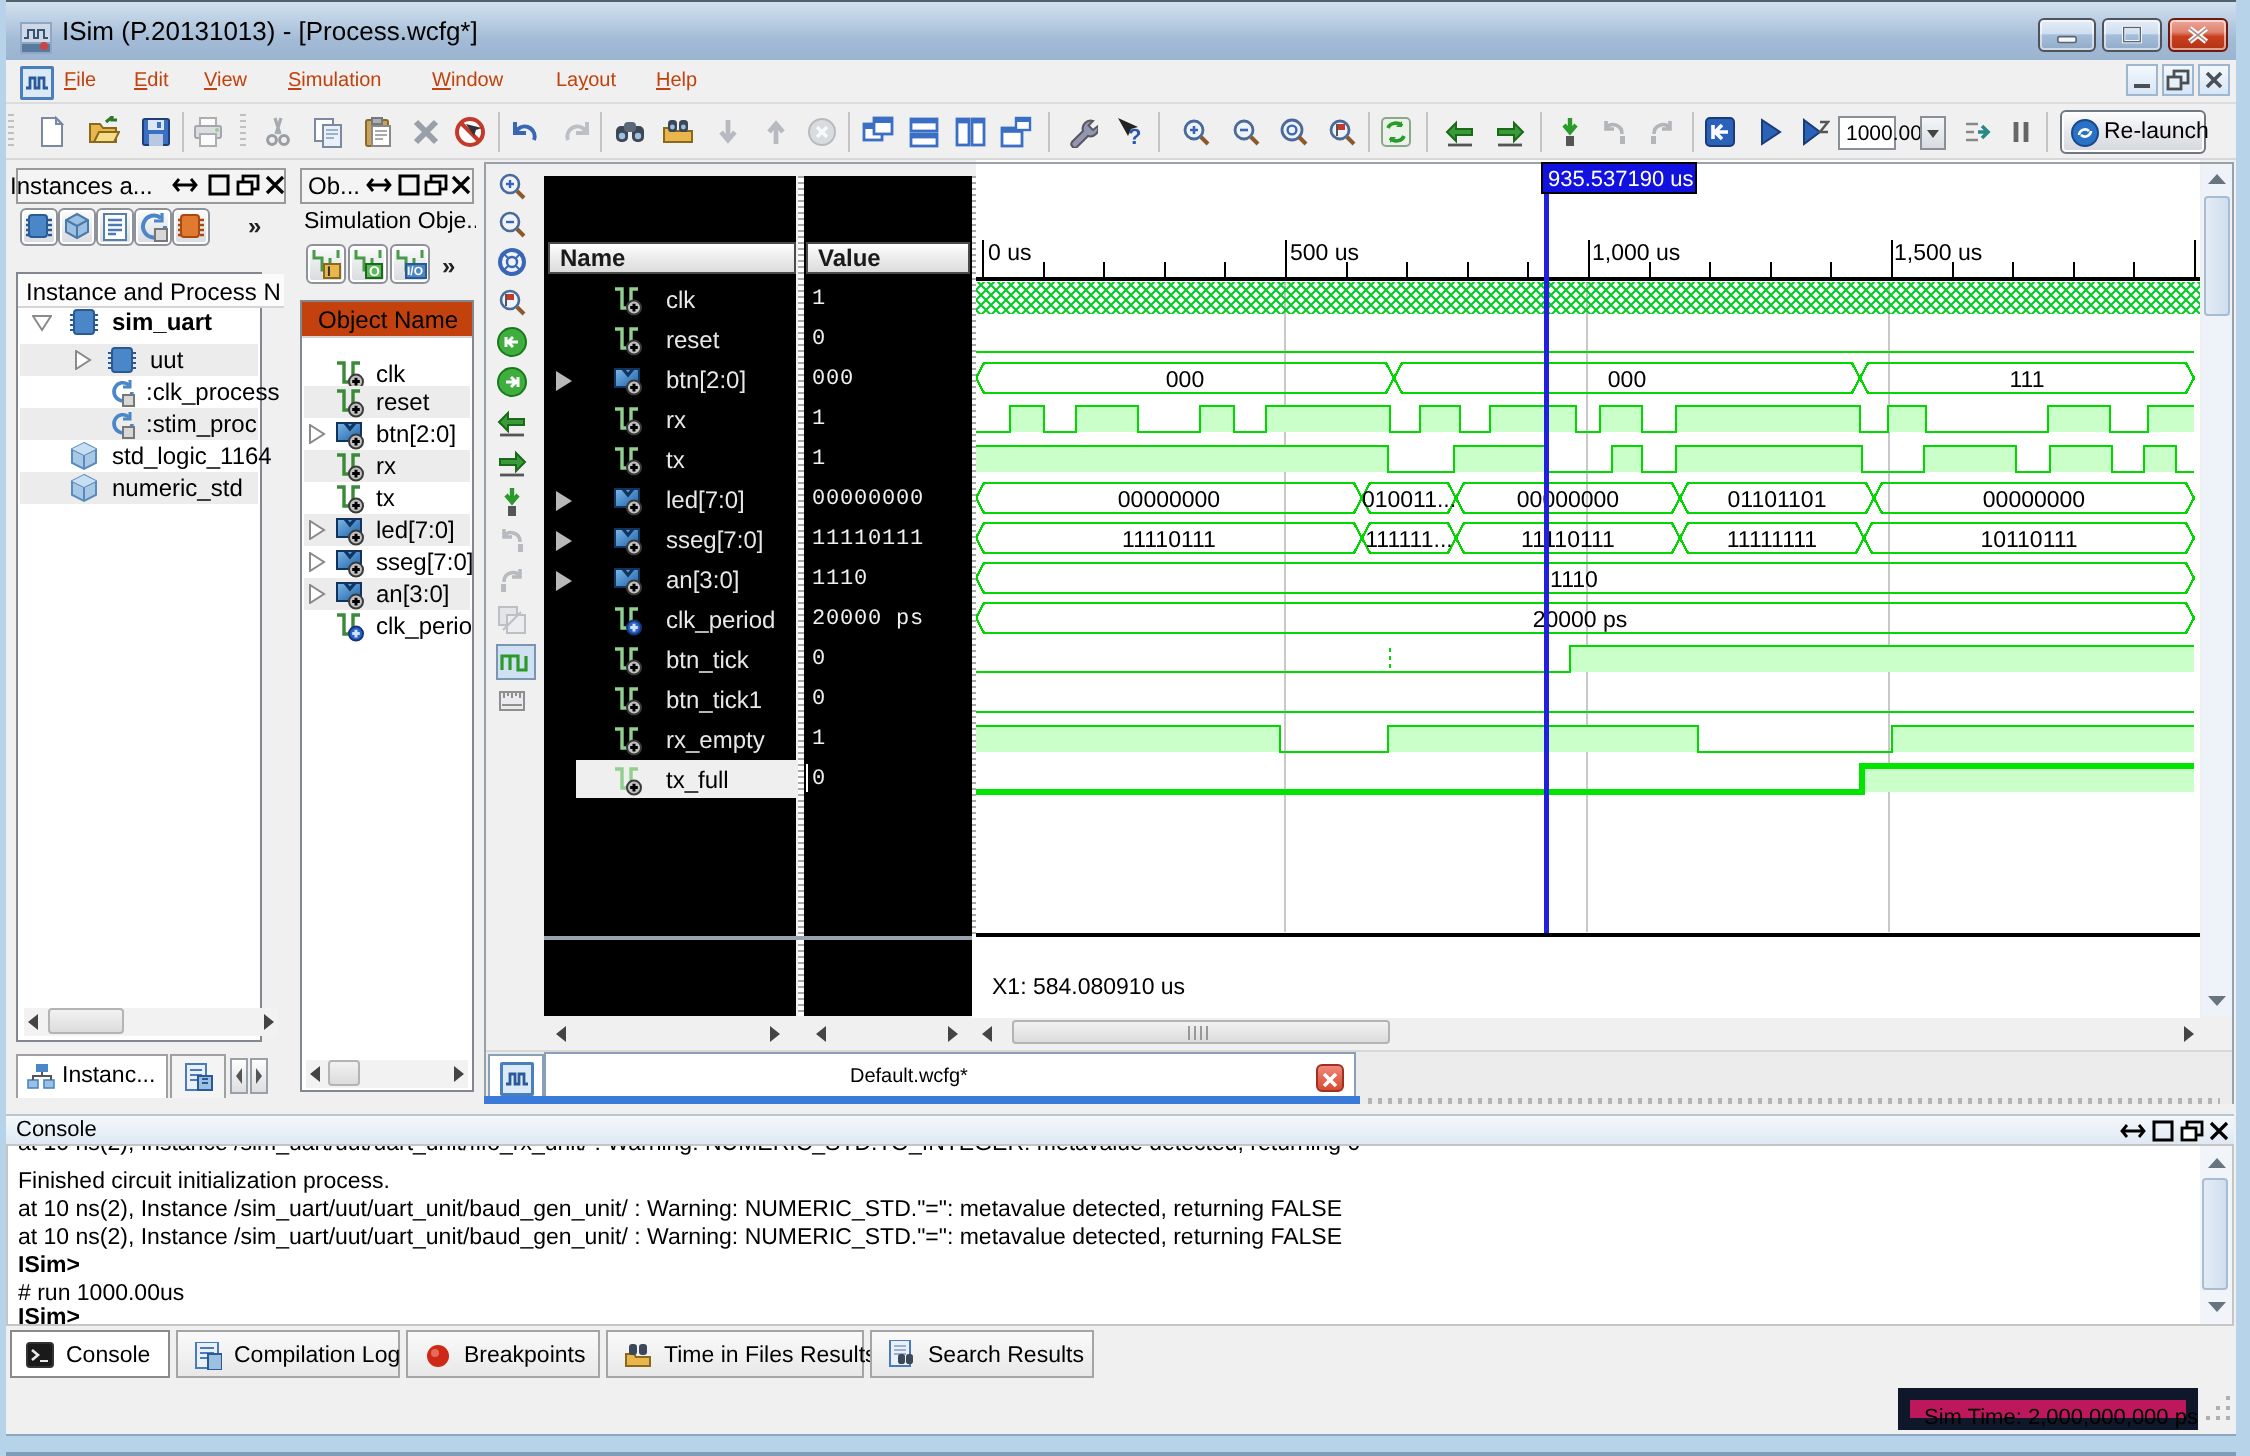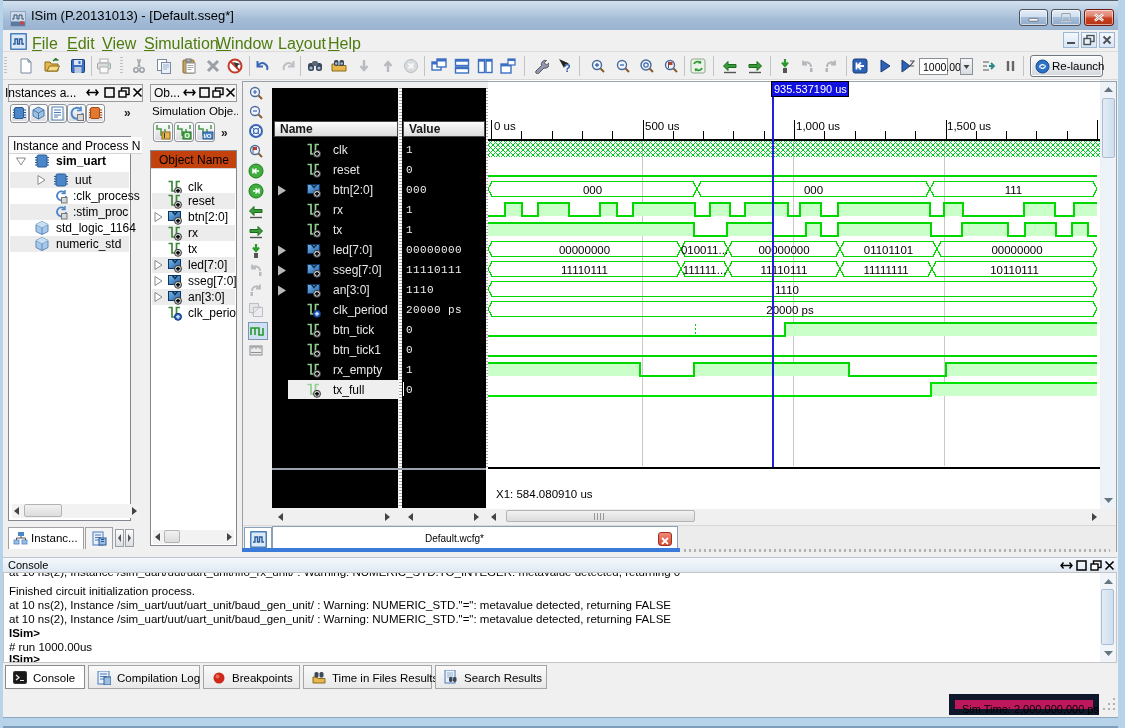--- a/index.html
+++ b/index.html
@@ -8,21 +8,21 @@
 #titlebar{left:0;top:0;width:1125px;height:30px;
  background:linear-gradient(180deg,#d3e1ef 0%,#b9cde2 35%,#a3bbd6 65%,#9ab3cf 100%);
  border-top:1px solid #53636e}
 #title-text{left:31px;top:8px;font-size:13px;color:#000}
 .capbtn{top:9px;height:17px;border-radius:3px;border:1px solid #50535a;
  background:linear-gradient(180deg,#e5eef8 0%,#cfdef0 45%,#a5bedb 50%,#90abc9 100%);
  box-shadow:inset 0 0 0 1px rgba(255,255,255,.55)}
 #btn-close{background:linear-gradient(180deg,#eba79b 0%,#e0836f 40%,#c9401f 55%,#b13315 100%);border:1px solid #6e1a10}
 .capglyph{position:absolute;left:0;top:0;width:100%;height:100%}
 #menubar{left:0;top:30px;width:1125px;height:22px;background:#f0f0f0;border-bottom:1px solid #dcdcdc}
-.menu{top:35px;font-size:16px;color:#4d7c0f}
+.menu{top:35px;font-size:10px;color:#c2410c}
 .menu u{text-decoration:underline}
 .mdibtn{top:32px;width:16px;height:16px;background:linear-gradient(180deg,#f3f8fd,#d7e5f5);
  border:1px solid #9eb6cf;color:#46484a;font-size:10px;text-align:center;line-height:14px}
 #toolbar{left:0;top:52px;width:1125px;height:28px;background:#f0f0f0;border-bottom:1px solid #d8d8d8}
 .ti{top:58px;width:16px;height:16px}
 .tsep{top:56px;width:1px;height:20px;background:#c4c4c4}
 .thandle{top:57px;width:3px;height:18px;background:repeating-linear-gradient(180deg,#c0c0c0 0 1px,#f0f0f0 1px 3px)}
 
 .pheader{font-size:12px;color:#000}
 .panelbox{background:#fff;border:1px solid #828790}
@@ -48,21 +48,21 @@
 #statusbar{left:3px;top:690px;width:1114px;height:27px;background:#f0f0f0}
 #simtime{position:absolute;left:946px;top:4px;width:150px;height:21px;border:6px solid #0f172a;
  font-size:11px;padding:3px 0 0 7px;background:#be185d;white-space:nowrap}
 #bottomborder{left:0;top:717px;width:1125px;height:11px;
  background:linear-gradient(180deg,#8aa6c0 0 1px,#b7d3ea 1px 9px,#7e9dba 9px 11px)}
 .sideborder{top:0;width:3px;height:728px;background:#b7d3ea}
 </style></head>
 <body>
 
 <div id="titlebar" class="ab"></div>
-<div class="ab" id="title-text">ISim (P.20131013) - [Default.sseg*]</div>
+<div class="ab" id="title-text">ISim (P.20131013) - [Process.wcfg*]</div>
 <div class="ab" style="left:10px;top:11px;width:16px;height:16px">
 <svg width="16" height="16">
       <rect x="0" y="0" width="16" height="16" fill="#8da8c6"></rect>
       <rect x="1" y="1" width="14" height="9" fill="#cfd8e4"></rect>
       <path d="M2 8 h2 v-4 h3 v4 h2 v-4 h3 v4 h2" stroke="#335577" fill="none"></path>
       <rect x="1" y="11" width="14" height="4" fill="#5b7a9d"></rect>
       <circle cx="12" cy="12" r="2" fill="#c44"></circle>
     </svg></div>
 <div class="ab capbtn" id="btn-min" style="left:1019px;width:29px">
     <svg class="capglyph" viewBox="0 0 29 18">

